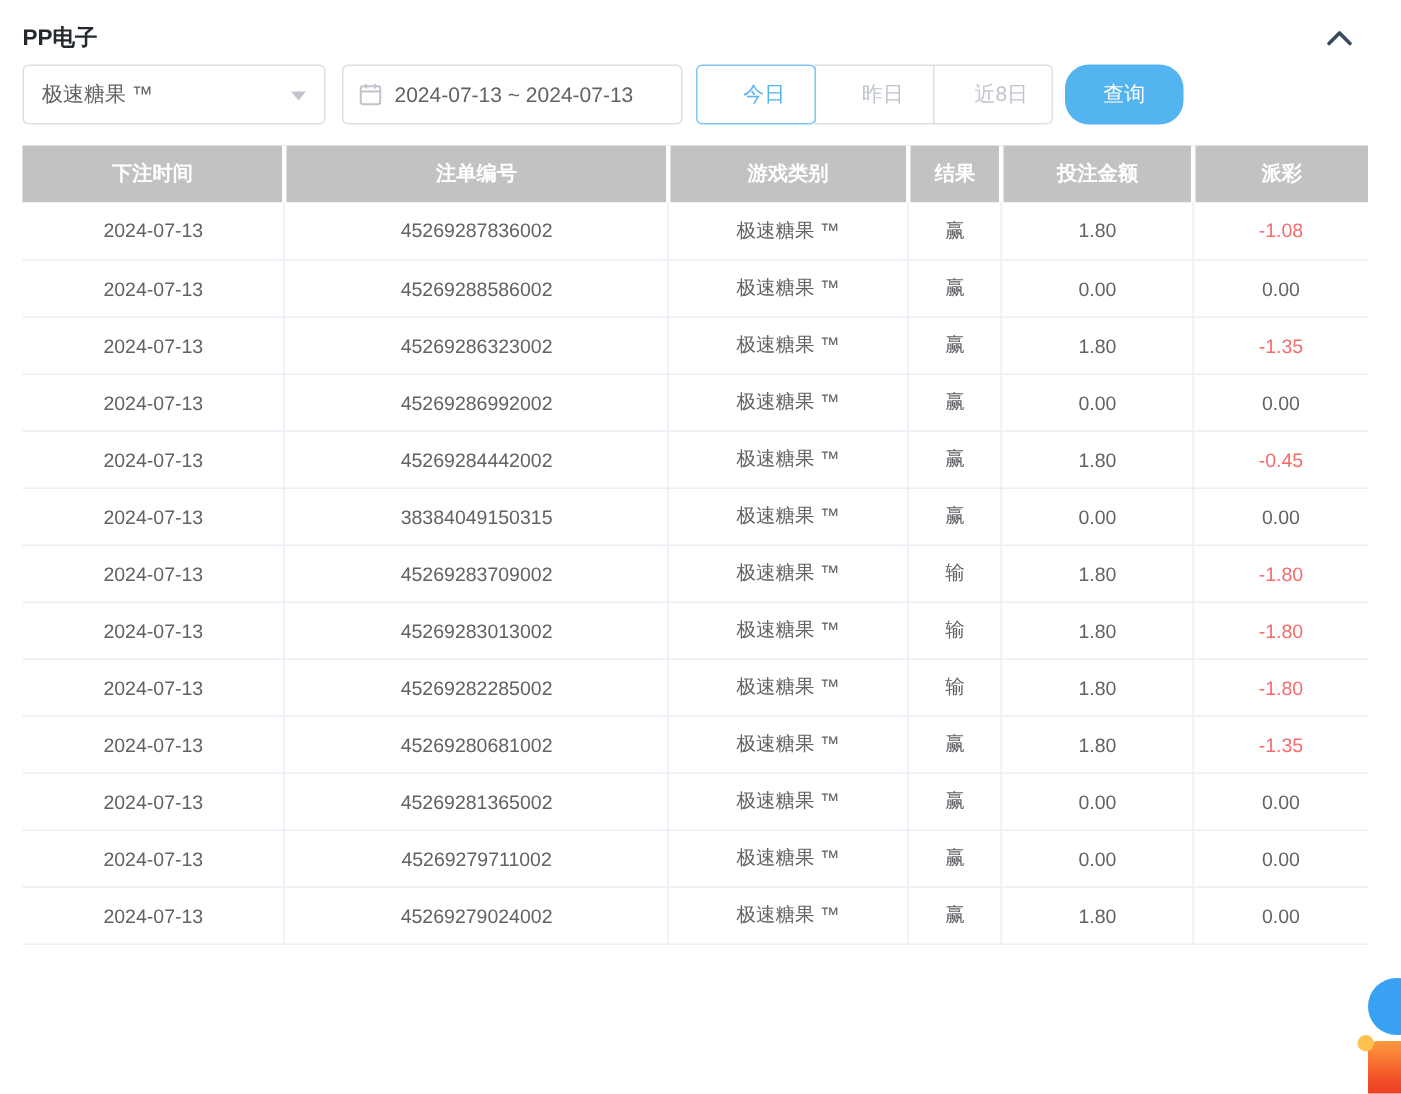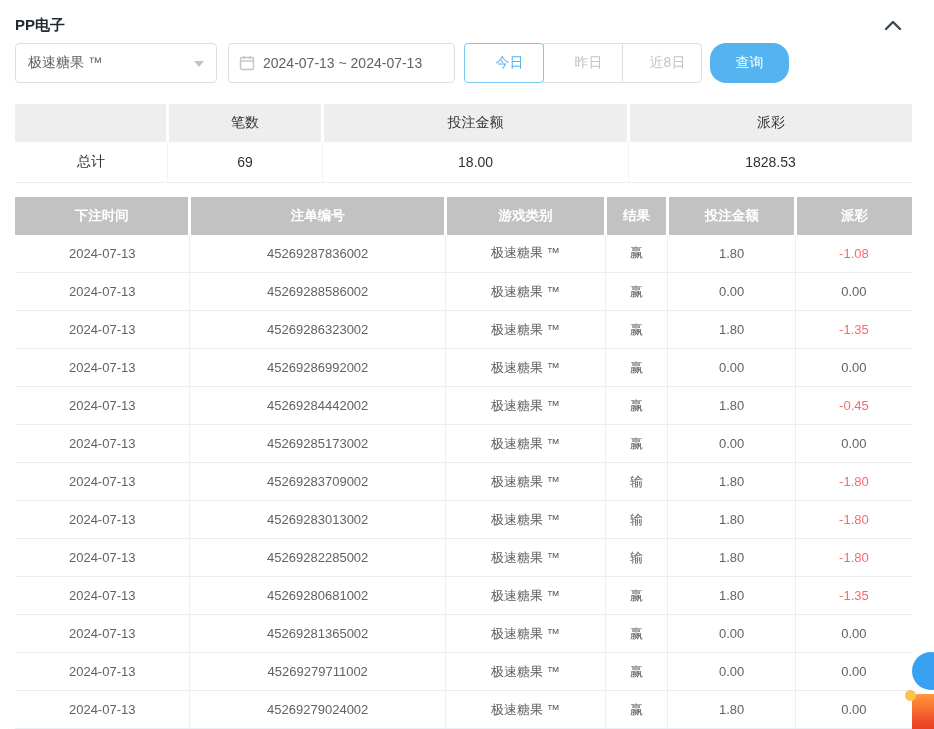--- a/index.html
+++ b/index.html
@@ -121,44 +121,20 @@
 
     <div class="btn-group">
       <button class="qbtn active">今日</button>
       <button class="qbtn">昨日</button>
       <button class="qbtn">近8日</button>
     </div>
 
     <button class="search-btn">查询</button>
   </div>
 
-  <table class="summary">
-    <colgroup>
-        <col style="width:17%">
-        <col style="width:17.3%">
-        <col style="width:34.1%">
-        <col style="width:31.6%">
-      </colgroup>
-    <thead>
-      <tr>
-        <th></th>
-        <th>笔数</th>
-        <th>投注金额</th>
-        <th>派彩</th>
-      </tr>
-    </thead>
-    <tbody>
-      <tr>
-        <td>总计</td>
-        <td>69</td>
-        <td>18.00</td>
-        <td>1828.53</td>
-      </tr>
-    </tbody>
-  </table>
 
   <table class="records">
     <colgroup>
         <col style="width:19.5%">
         <col style="width:28.5%">
         <col style="width:17.8%">
         <col style="width:7%">
         <col style="width:14.2%">
         <col style="width:13%">
       </colgroup>
@@ -208,21 +184,21 @@
         <tr>
     <td>2024-07-13</td>
     <td>45269284442002</td>
     <td>极速糖果 ™</td>
     <td>赢</td>
     <td>1.80</td>
     <td class="neg">-0.45</td>
   </tr>
         <tr>
     <td>2024-07-13</td>
-    <td>45269285173002</td>
+    <td>38384049150315</td>
     <td>极速糖果 ™</td>
     <td>赢</td>
     <td>0.00</td>
     <td>0.00</td>
   </tr>
         <tr>
     <td>2024-07-13</td>
     <td>45269283709002</td>
     <td>极速糖果 ™</td>
     <td>输</td>

